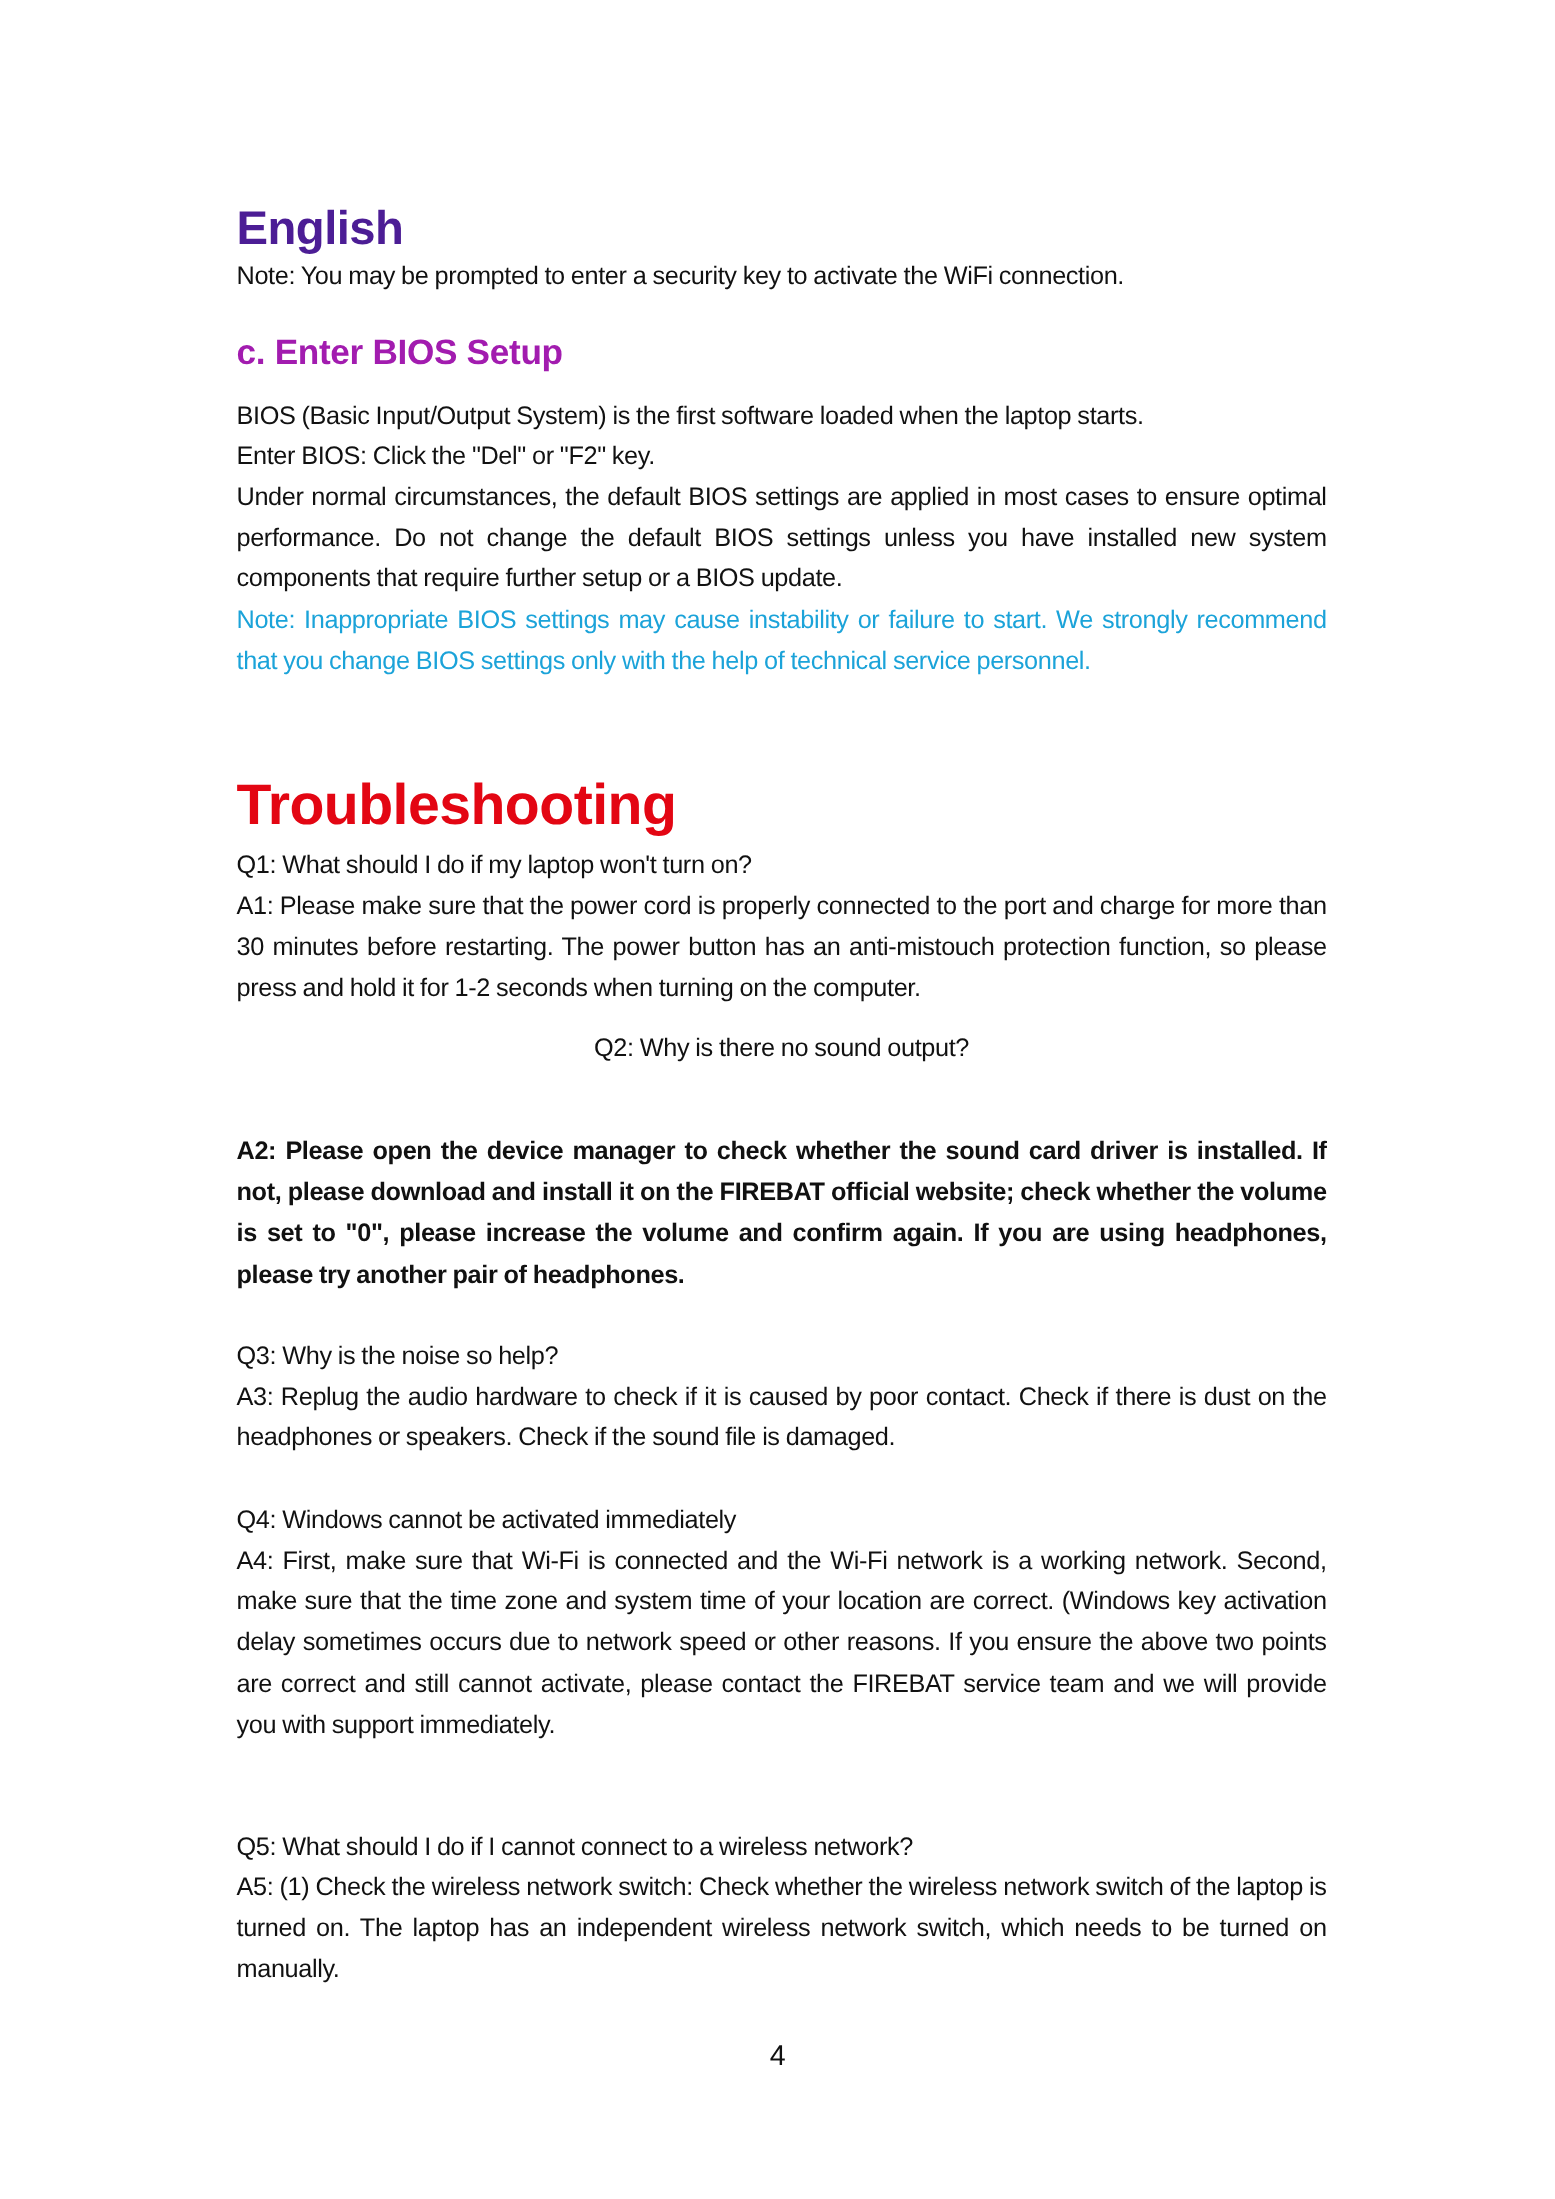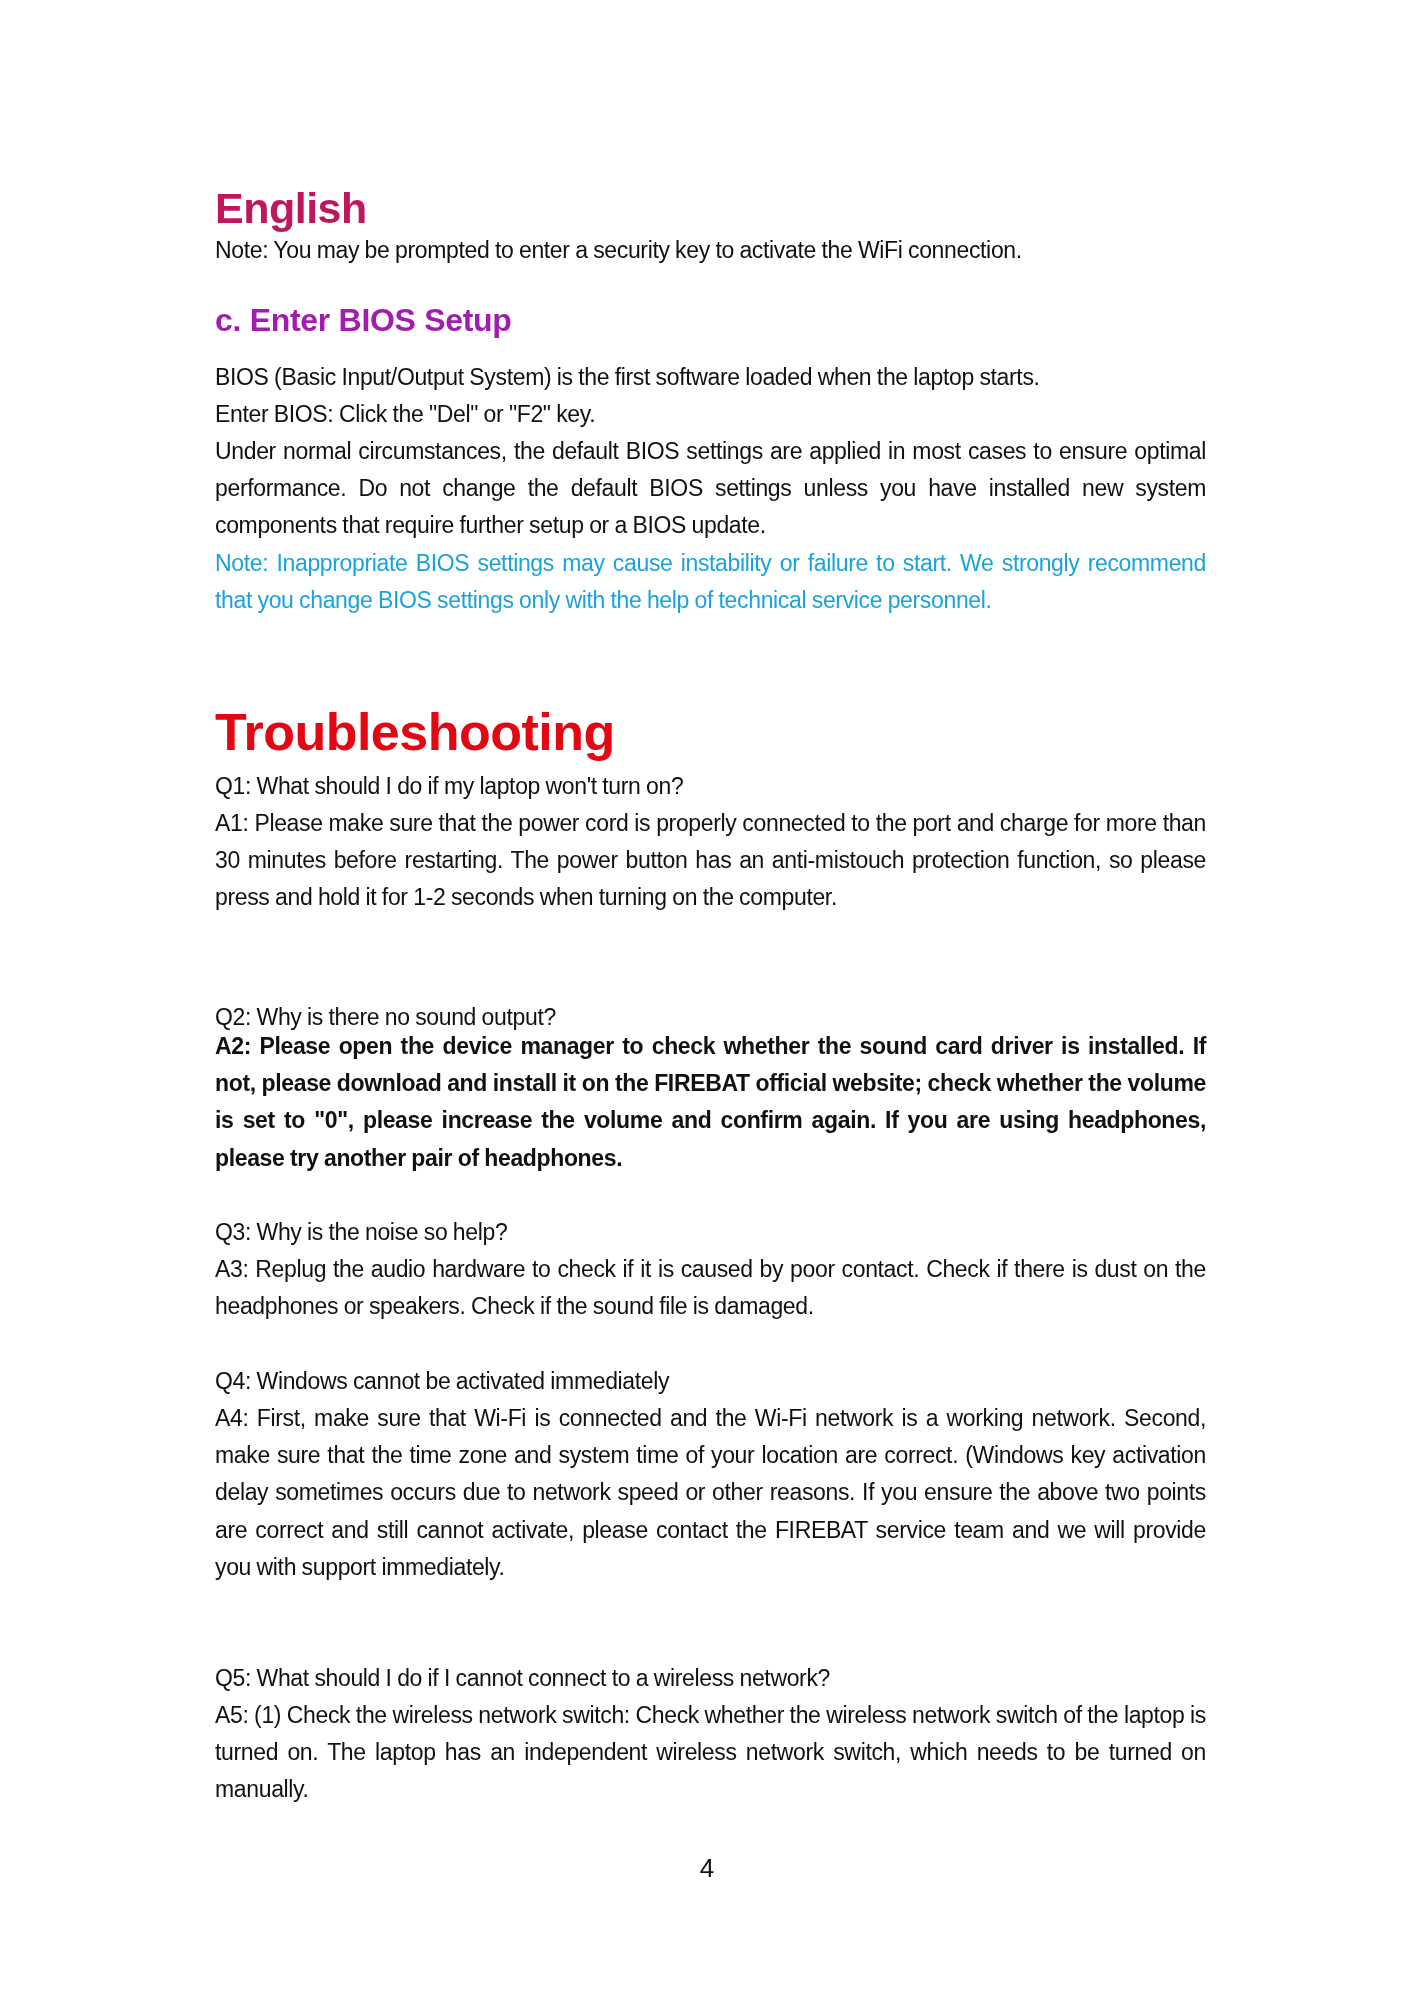--- a/index.html
+++ b/index.html
@@ -23,21 +23,21 @@
     }
     .h1 {
       position: absolute;
       left: 0;
       font-weight: bold;
       font-size: 43px;
       line-height: 50px;
       letter-spacing: -0.5px;
       margin: 0;
     }
-    .h1.blue { color: #be185d; top: 183px; }
+    .h1.blue { color: #4c1d95; top: 183px; }
     .h1.red { color: #E30613; top: 707px; font-size: 52px; }
     .h2 {
       position: absolute;
       left: 0;
       top: 300px;
       margin: 0;
       font-weight: bold;
       font-size: 32px;
       line-height: 40px;
       color: #a21caf;
@@ -84,21 +84,21 @@
   <p class="p note" style="top:545px;">Note: Inappropriate BIOS settings may cause instability or failure to start. We strongly recommend that you change BIOS settings only with the help of technical service personnel.</p>
 
   <h1 class="h1 red">Troubleshooting</h1>
 
   <div>
     <p class="p left" style="top:768px;">Q1: What should I do if my laptop won't turn on?</p>
     <p class="p" style="top:805px;">A1: Please make sure that the power cord is properly connected to the port and charge for more than 30 minutes before restarting. The power button has an anti-mistouch protection function, so please press and hold it for 1-2 seconds when turning on the computer.</p>
   </div>
 
   <div>
-    <p class="p left" style="top:999px;">Q2: Why is there no sound output?</p>
+    <p class="p left" style="top:934px;text-align:center;">Q2: Why is there no sound output?</p>
     <p class="p" style="top:1028px;font-weight:bold;">A2: Please open the device manager to check whether the sound card driver is installed. If not, please download and install it on the FIREBAT official website; check whether the volume is set to "0", please increase the volume and confirm again. If you are using headphones, please try another pair of headphones.</p>
   </div>
 
   <div>
     <p class="p left" style="top:1214px;">Q3: Why is the noise so help?</p>
     <p class="p" style="top:1251px;">A3: Replug the audio hardware to check if it is caused by poor contact. Check if there is dust on the headphones or speakers. Check if the sound file is damaged.</p>
   </div>
 
   <div>
     <p class="p left" style="top:1363px;">Q4: Windows cannot be activated immediately</p>

